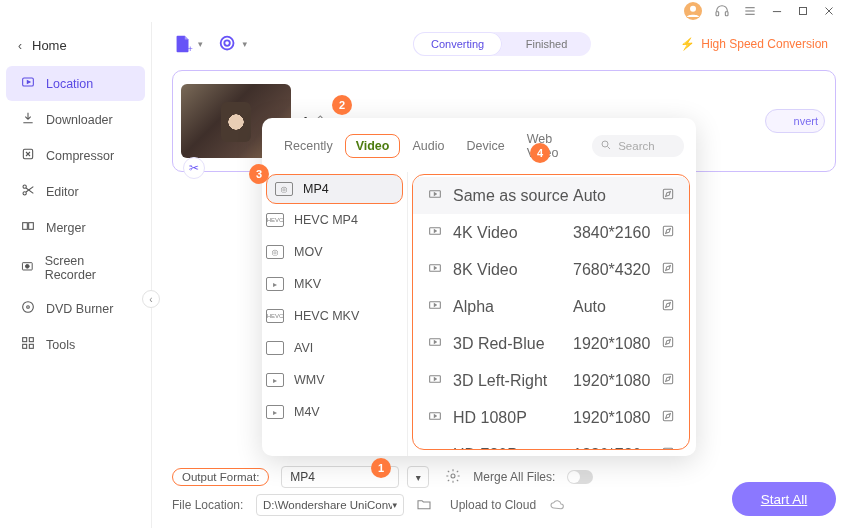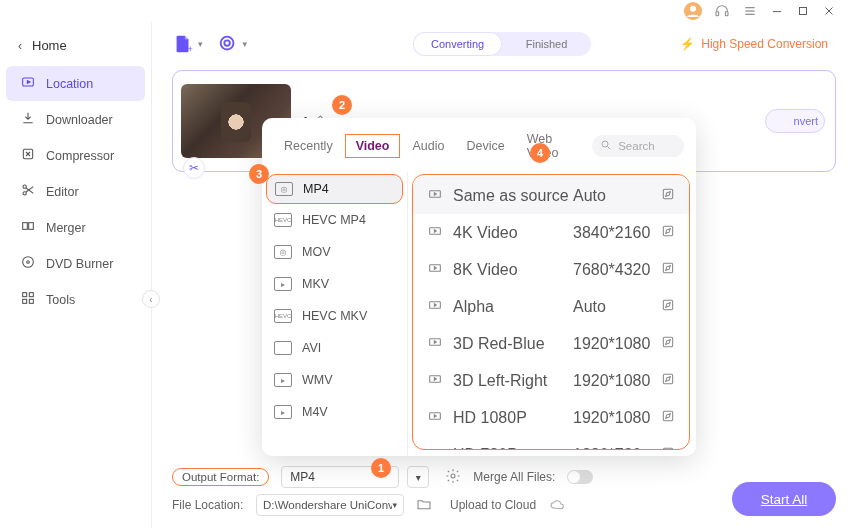--- a/index.html
+++ b/index.html
@@ -55,25 +55,25 @@
 .toggle::after { content: ""; position: absolute; left: 1px; top: 1px; width: 12px; height: 12px; border-radius: 50%; background: #fff; }
 .fl-value { width: 148px; height: 22px; border:1px solid #dcdcdc; border-radius:4px; padding:0 6px; display:flex; align-items:center; font-size:11.5px; color:#555; justify-content:space-between;}
 .folder-ico { color:#888; }
 .cloud-ico { color:#aaa; }
 .start-all { position:absolute; right:0; bottom:6px; width:104px; height:34px; border-radius:17px; background:#8b78ff; color:#fff; font-size:13.5px; display:flex; align-items:center; justify-content:center;text-decoration:underline; }
 
 
 .popup { position: absolute; left: 262px; top: 118px; width: 434px; height: 338px; background: #fff; border-radius: 10px; box-shadow: 0 6px 28px rgba(0,0,0,.14); display:flex; flex-direction:column; }
 .popup-tabs { display:flex; align-items:center; padding: 10px 12px 8px; gap: 2px; }
 .ptab { padding: 4px 10px; font-size: 12.5px; color: #777; border-radius: 4px; }
-.ptab.cur { color: #701a75; font-weight: 600; border: 1.8px solid #ff7a3d; border-radius: 0; }
+.ptab.cur { color: #4d7c0f; font-weight: 600; border: 1.8px solid #ff7a3d; border-radius: 8px; }
 .psearch { margin-left: auto; width: 102px; height: 22px; border-radius: 11px; background: #f4f4f6; display:flex; align-items:center; padding:0 8px; gap:6px; color:#aaa; font-size:11.5px;}
 .popup-body { flex:1; display:flex; overflow:hidden; }
 .fmt-col { width: 146px; border-right: 1px solid #efefef; overflow:hidden; padding-top:2px;}
-.fmt-item { display:flex; align-items:center; gap:10px; padding: 9px 12px; font-size:12.5px; color:#555; }
+.fmt-item { display:flex; align-items:center; gap:10px; padding: 9px 4px; font-size:12.5px; color:#555; }
 .fmt-item.sel { background:#f1f1f4; color:#222; border:1.8px solid #ff7a3d; border-radius:10px; margin:0 4px; padding:7px 8px;}
 .fmt-ico { width:18px; height:14px; border:1.5px solid #888; border-radius:2px; display:flex; align-items:center; justify-content:center; font-size:8px; color:#888;}
 .res-col { flex:1; border:1.8px solid #ff7a3d; border-radius:12px; margin: 2px 6px 6px 4px; padding:2px 0; overflow:hidden;}
 .res-item { display:flex; align-items:center; padding: 8.5px 14px; font-size:16px; color:#555; }
 .res-item:first-child { background:#f6f6f8; }
 .res-item .ri-ico { width:16px; margin-right:10px; color:#888; }
 .res-item .ri-name { width: 120px; }
 .res-item .ri-res { flex:1; color:#555; }
 .res-item .ri-edit { color:#888; }
 
@@ -162,20 +162,27 @@
             <path d="M9 9l11 8M9 15l11-8"></path>
           </svg></span>
       <span>Editor</span>
     </div>
     <div class="side-item">
       <span class="si-ico"><svg viewBox="0 0 24 24" fill="none" stroke="currentColor" stroke-width="1.6">
             <rect x="4" y="7" width="7" height="10"></rect>
             <rect x="13" y="7" width="7" height="10"></rect>
           </svg></span>
       <span>Merger</span>
+    </div>
+    <div class="side-item">
+      <span class="si-ico"><svg viewBox="0 0 24 24" fill="none" stroke="currentColor" stroke-width="1.6">
+            <rect x="4" y="6" width="16" height="12" rx="1"></rect>
+            <circle cx="12" cy="12" r="3" fill="currentColor"></circle>
+          </svg></span>
+      <span>Screen Recorder</span>
     </div>
     <div class="side-item">
       <span class="si-ico"><svg viewBox="0 0 24 24" fill="none" stroke="currentColor" stroke-width="1.6">
             <circle cx="12" cy="12" r="8"></circle>
             <circle cx="12" cy="12" r="2"></circle>
           </svg></span>
       <span>DVD Burner</span>
     </div>
     <div class="side-item">
       <span class="si-ico"><svg viewBox="0 0 24 24" fill="none" stroke="currentColor" stroke-width="1.6">

